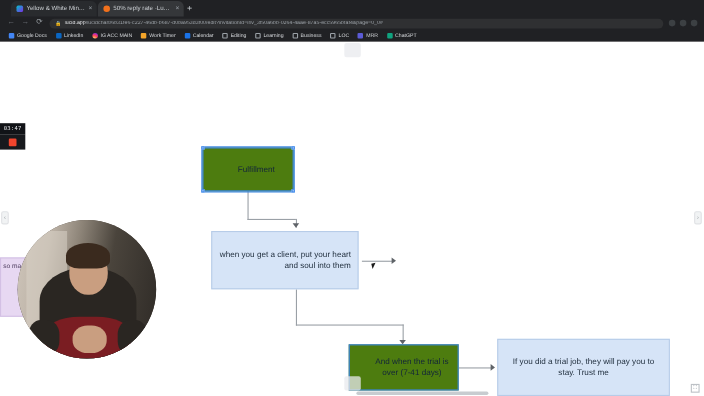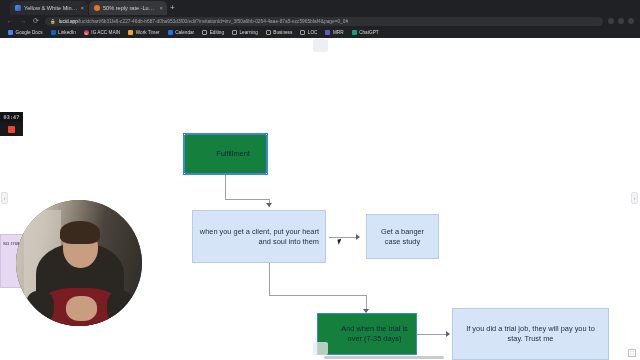--- a/index.html
+++ b/index.html
@@ -59,21 +59,21 @@
 
   
   .canvas { position: absolute; left: 0; top: 38px; width: 640px; height: 322px; background: #ffffff; }
 
   .node {
     position: absolute; display: flex; align-items: center; justify-content: center;
     text-align: center; color: #1d2b3a; font-size: 7.4px; line-height: 10px;
     padding: 3px 6px;
   }
   .node.light { background: #d6e4f7; border: 0.8px solid #b7cce8; }
-  .node.solid { background: #15803d; border: 0.8px solid #3a86e0; color: #12243a; padding-left: 21px; }
+  .node.solid { background: #4d7c0f; border: 0.8px solid #3a86e0; color: #12243a; padding-left: 21px; }
   .node.selected { outline: 1px solid #3a86e0; }
 
   .handle { position: absolute; width: 3px; height: 3px; background: #ffffff; border: 0.8px solid #2b7de9; }
   .handle.tl { left: -2px; top: -2px; } .handle.tr { right: -2px; top: -2px; }
   .handle.bl { left: -2px; bottom: -2px; } .handle.br { right: -2px; bottom: -2px; }
 
   .conn { position: absolute; background: #9aa0a6; }
   .conn.v { width: 1px; }
   .conn.h { height: 1px; }
   .arrow { position: absolute; width: 0; height: 0; }
@@ -235,26 +235,23 @@
       <span class="handle tl"></span>
       <span class="handle tr"></span>
       <span class="handle bl"></span>
       <span class="handle br"></span>
     </div>
 
     <div class="node light" style="left:192px; top:172px; width:134px; height:53px;text-align:right;">
       <span>when you get a client, put your heart and soul into them</span>
     </div>
 
-    <div class="node light" style="left:366px; top:176px; width:73px; height:45px;">
-      <span>Get a banger case study</span>
-    </div>
 
     <div class="node solid" style="left:317px; top:275px; width:100px; height:42px;">
-      <span>And when the trial is over (7-35 days)</span>
+      <span>And when the trial is over (7-41 days)</span>
     </div>
 
     <div class="node light" style="left:452px; top:270px; width:157px; height:52px;">
       <span>If you did a trial job, they will pay you to stay. Trust me</span>
     </div>
 
     <div class="ghost-btn" style="left:313px; top:1px; width:15px; height:13px;"></div>
     <div class="ghost-btn" style="left:313px; top:304px; width:15px; height:13px;"></div>
     <div class="hscroll" style="left:324px; top:318px; width:120px;"></div>
     <div class="side-nub" style="left:1px; top:154px;">‹</div>

